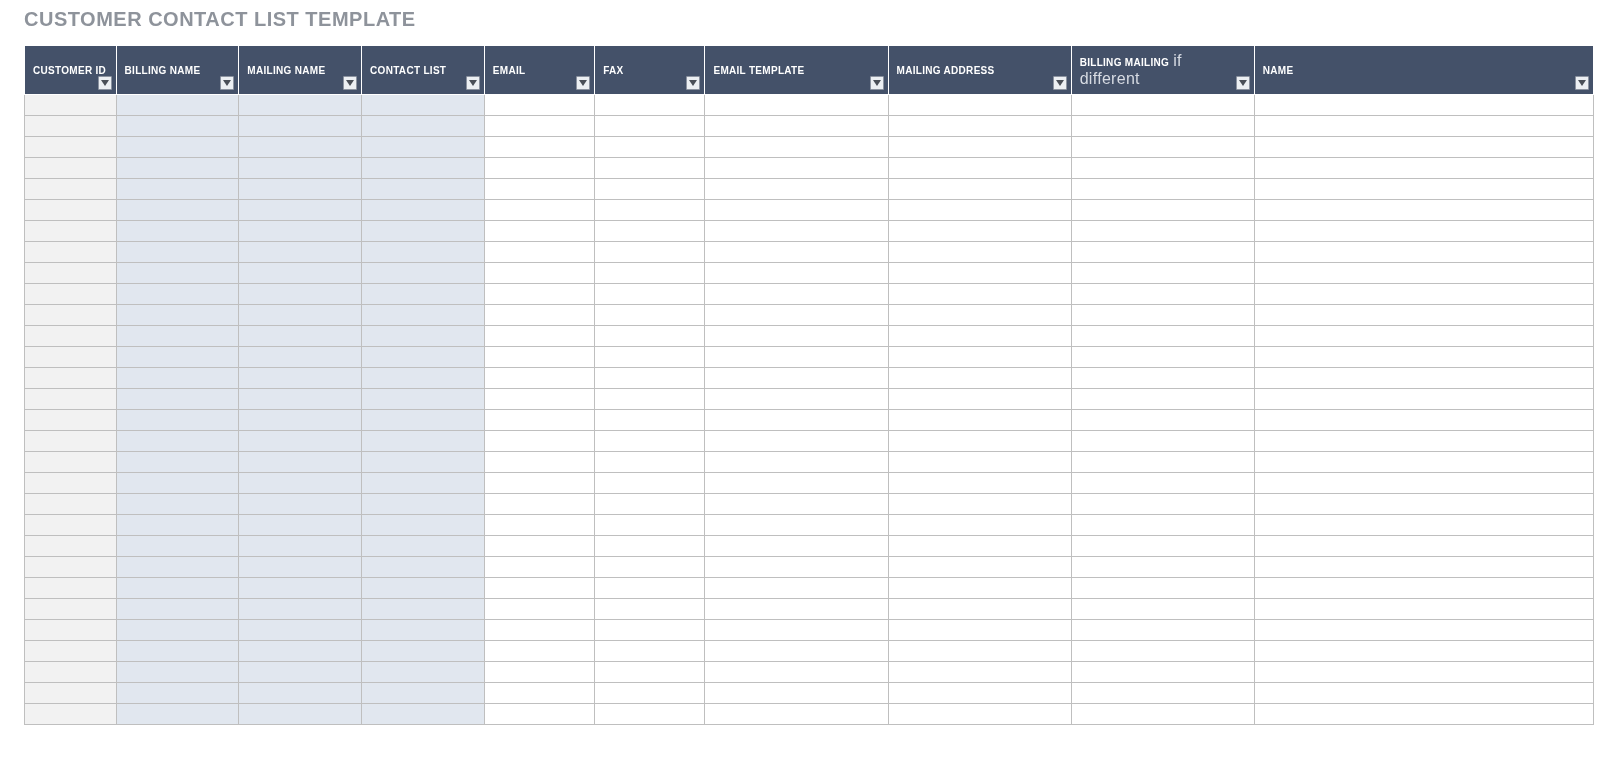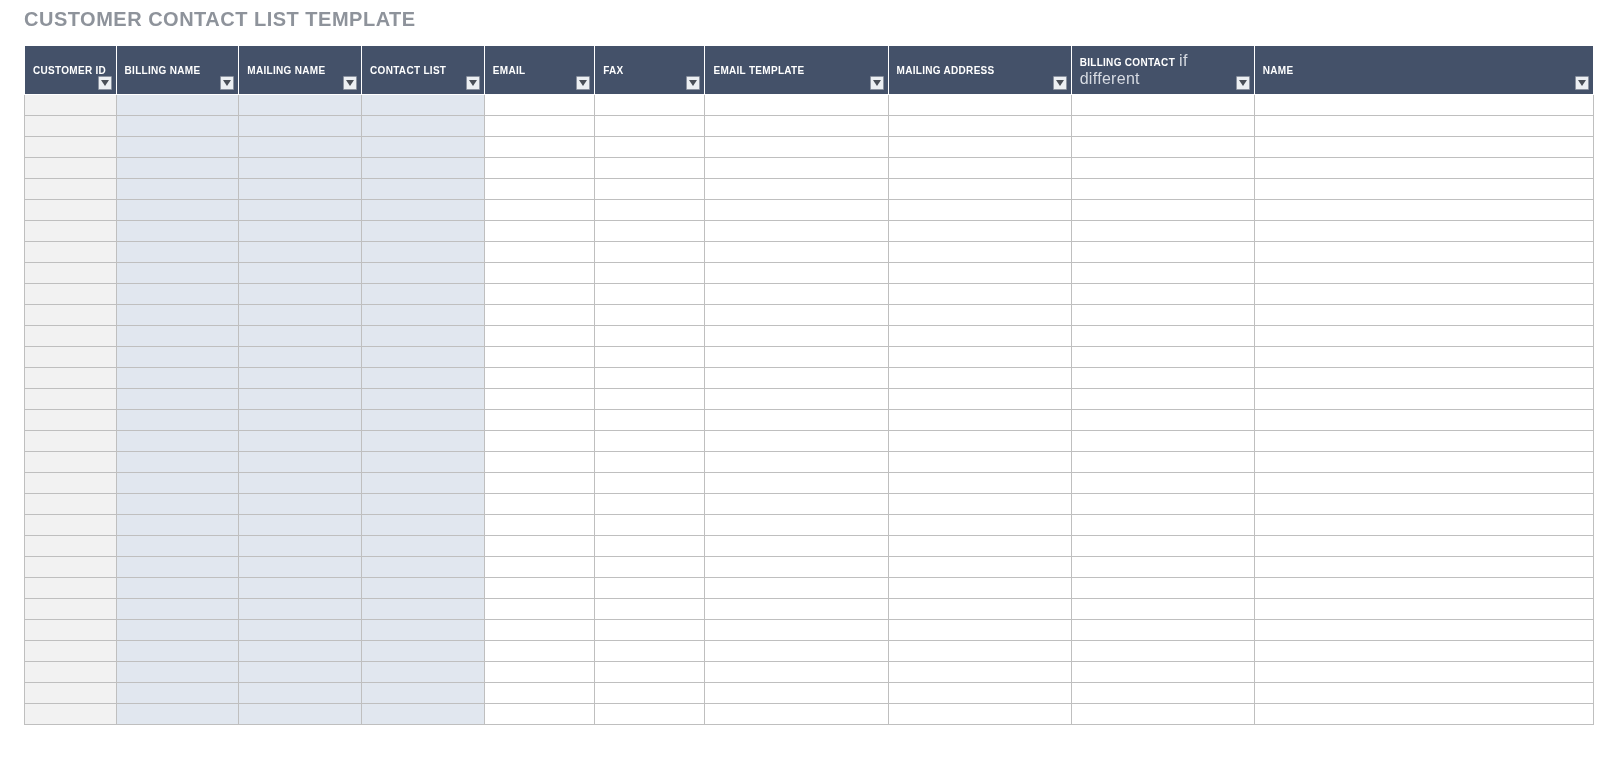--- a/index.html
+++ b/index.html
@@ -139,21 +139,21 @@
           <th><span>EMAIL TEMPLATE</span><span class="filter-btn">
               <svg width="8" height="6" viewBox="0 0 8 6">
                 <polygon points="0,0 8,0 4,6" fill="#4a4f58"></polygon>
               </svg>
             </span></th>
           <th><span>MAILING ADDRESS</span><span class="filter-btn">
               <svg width="8" height="6" viewBox="0 0 8 6">
                 <polygon points="0,0 8,0 4,6" fill="#4a4f58"></polygon>
               </svg>
             </span></th>
-          <th><span>BILLING CONTACT</span><span class="sub">if different</span><span class="filter-btn">
+          <th><span>BILLING MAILING</span><span class="sub">if different</span><span class="filter-btn">
               <svg width="8" height="6" viewBox="0 0 8 6">
                 <polygon points="0,0 8,0 4,6" fill="#4a4f58"></polygon>
               </svg>
             </span></th>
           <th><span>NAME</span><span class="filter-btn">
               <svg width="8" height="6" viewBox="0 0 8 6">
                 <polygon points="0,0 8,0 4,6" fill="#4a4f58"></polygon>
               </svg>
             </span></th>
         </tr>

